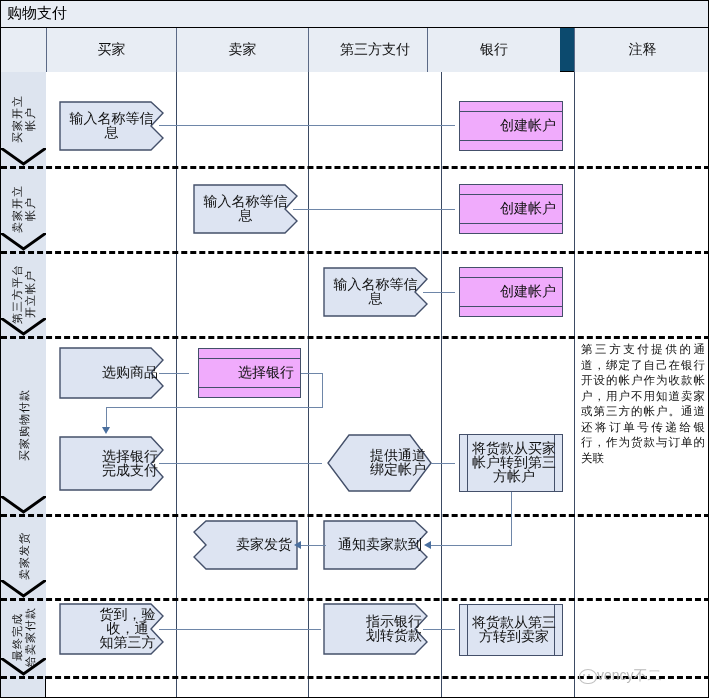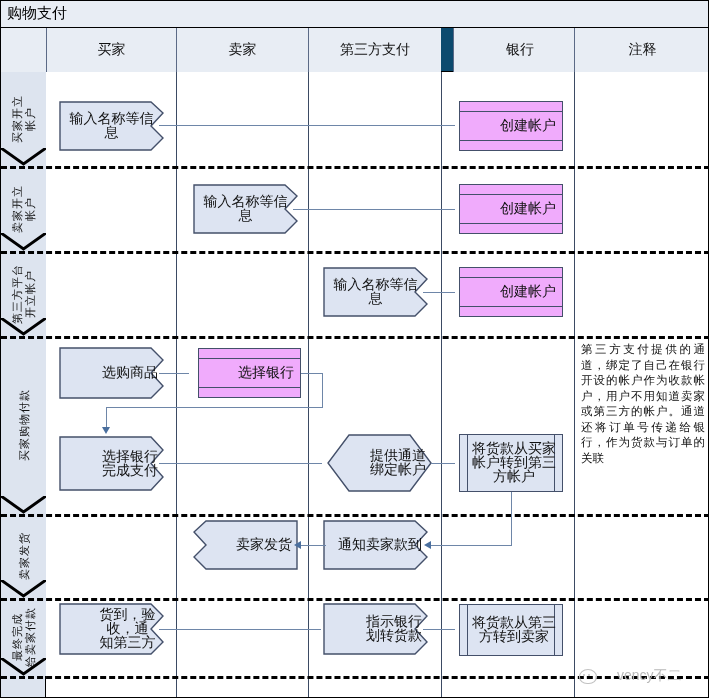--- a/index.html
+++ b/index.html
@@ -71,21 +71,21 @@
   .arrow.left{border-top:4px solid transparent;border-bottom:4px solid transparent;
               border-right:7px solid #4a6f9e;}
   .arrow.down{border-left:4px solid transparent;border-right:4px solid transparent;
               border-top:7px solid #4a6f9e;}
 
   
   #note{position:absolute;font-size:11.5px;line-height:15.5px;color:#111;
         text-align:justify;}
 
   
-  #watermark{position:absolute;display:flex;align-items:center;gap:20px;
+  #watermark{position:absolute;display:flex;align-items:center;gap:0;
              color:#b9b9b9;font-size:14px;font-family:"Liberation Sans",sans-serif;}
   #watermark .wm-ico{width:16px;height:13px;border:1.5px solid #c2c2c2;
                      border-radius:50% 50% 45% 45%;position:relative;}
   #watermark .wm-ico:before,#watermark .wm-ico:after{content:"";position:absolute;
       width:2px;height:2px;background:#c2c2c2;border-radius:50%;top:4px;}
   #watermark .wm-ico:before{left:3px;}
   #watermark .wm-ico:after{left:8px;}
 </style>
 </head>
 <body>
@@ -94,21 +94,21 @@
 
   <div id="title-bar">
     <div class="txt">购物支付</div>
   </div>
 
   <div id="header-row">
     <div class="hdr-cell first" style="left:0;width:45px;"></div>
     <div class="hdr-cell" style="left:45px;width:130px;">买家</div>
     <div class="hdr-cell" style="left:175px;width:132px;">卖家</div>
     <div class="hdr-cell" style="left:307px;width:133px;">第三方支付</div>
-    <div class="hdr-cell" style="left:452px;width:133px;">银行</div>
+    <div class="hdr-cell" style="left:426px;width:133px;">银行</div>
     <div class="hdr-cell" style="left:573px;width:136px;">注释</div>
   </div>
 
   <div id="lane-col">
 
     <div class="lane-chev" style="top:0;height:94px;">
       <svg class="chevline" viewBox="0 0 45 18" preserveAspectRatio="none">
         <polyline points="0,0 22.5,16 45,0" fill="none" stroke="#000" stroke-width="3"></polyline>
       </svg>
       <div class="lbl">

